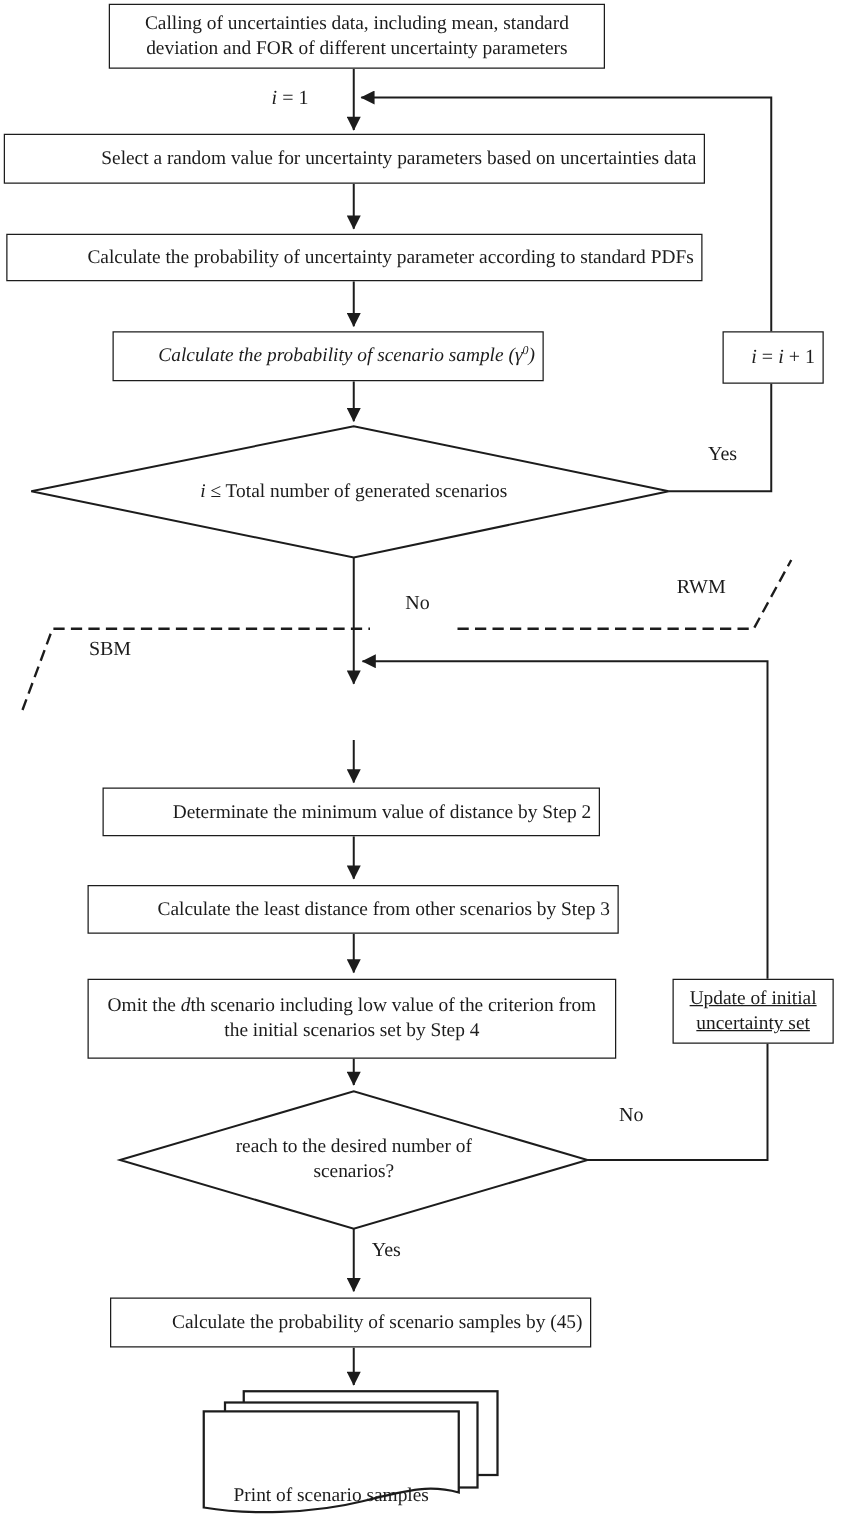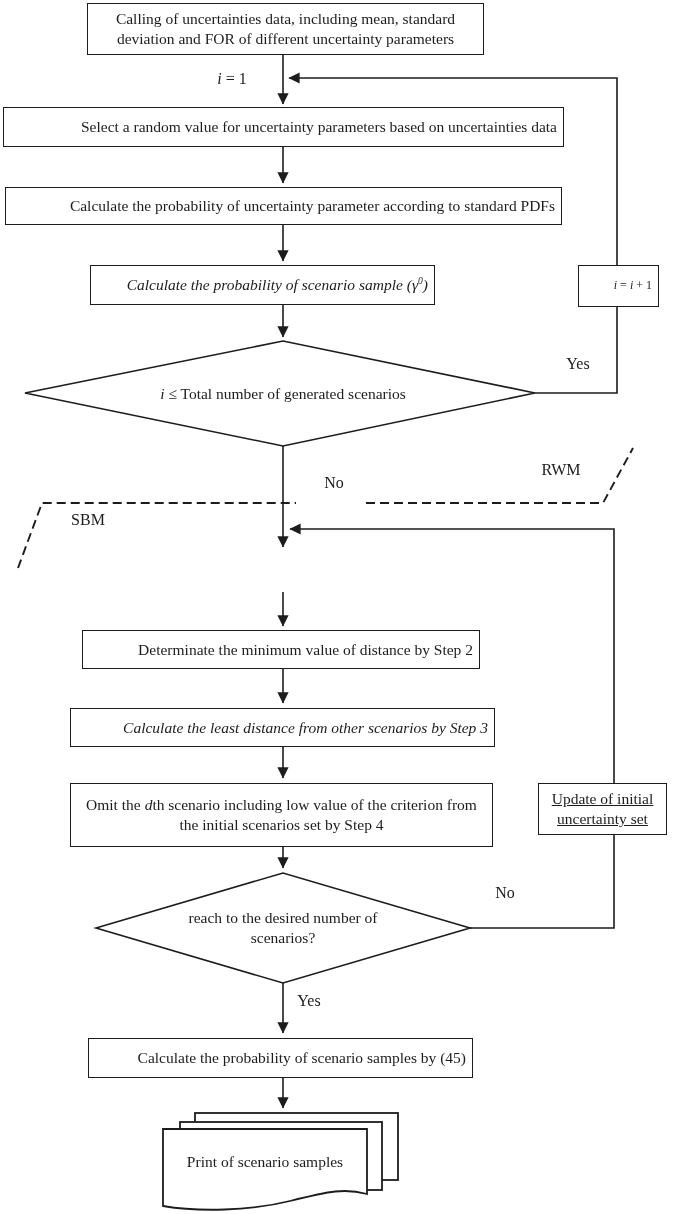--- a/index.html
+++ b/index.html
@@ -21,30 +21,30 @@
     position:absolute;transform:translate(-50%,-50%);text-align:center;
     font-size:15.5px;line-height:1.3;
   }
   .it{font-style:italic;}
   sup{font-size:0.62em;line-height:0;}
   
   #b1{left:87px;top:3px;width:397px;height:52px;}
   #b2{left:3px;top:107px;width:561px;height:40px;}
   #b3{left:5px;top:187px;width:557px;height:38px;}
   #b4{left:90px;top:265px;width:345px;height:40px;font-style:italic;}
-  #b5{left:578px;top:265px;width:81px;height:42px;font-size:12px;}
+  #b5{left:578px;top:265px;width:81px;height:42px;font-size:16px;}
   #b6{left:65px;top:551px;width:437px;height:41px;}
   #b7{left:82px;top:630px;width:398px;height:39px;}
-  #b8{left:70px;top:708px;width:425px;height:39px;font-style:italic;}
+  #b8{left:70px;top:708px;width:425px;height:39px;}
   #b9{left:70px;top:783px;width:423px;height:64px;}
   #b10{left:538px;top:783px;width:129px;height:52px;text-decoration:underline;}
   #b11{left:88px;top:1038px;width:385px;height:40px;}
   #d1-label{left:283px;top:394px;width:430px;}
   #d2-label{left:283px;top:928px;width:190px;}
-  #doc-label{left:265px;top:1162px;width:200px;}
+  #doc-label{left:265px;top:1197px;width:200px;}
   #lbl-init{left:232px;top:79px;}
   #lbl-yes1{left:578px;top:364px;}
   #lbl-no1{left:334px;top:483px;}
   #lbl-sbm{left:88px;top:520px;}
   #lbl-rwm{left:561px;top:470px;}
   #lbl-no2{left:505px;top:893px;}
   #lbl-yes2{left:309px;top:1001px;}
 </style>
 </head>
 <body>

